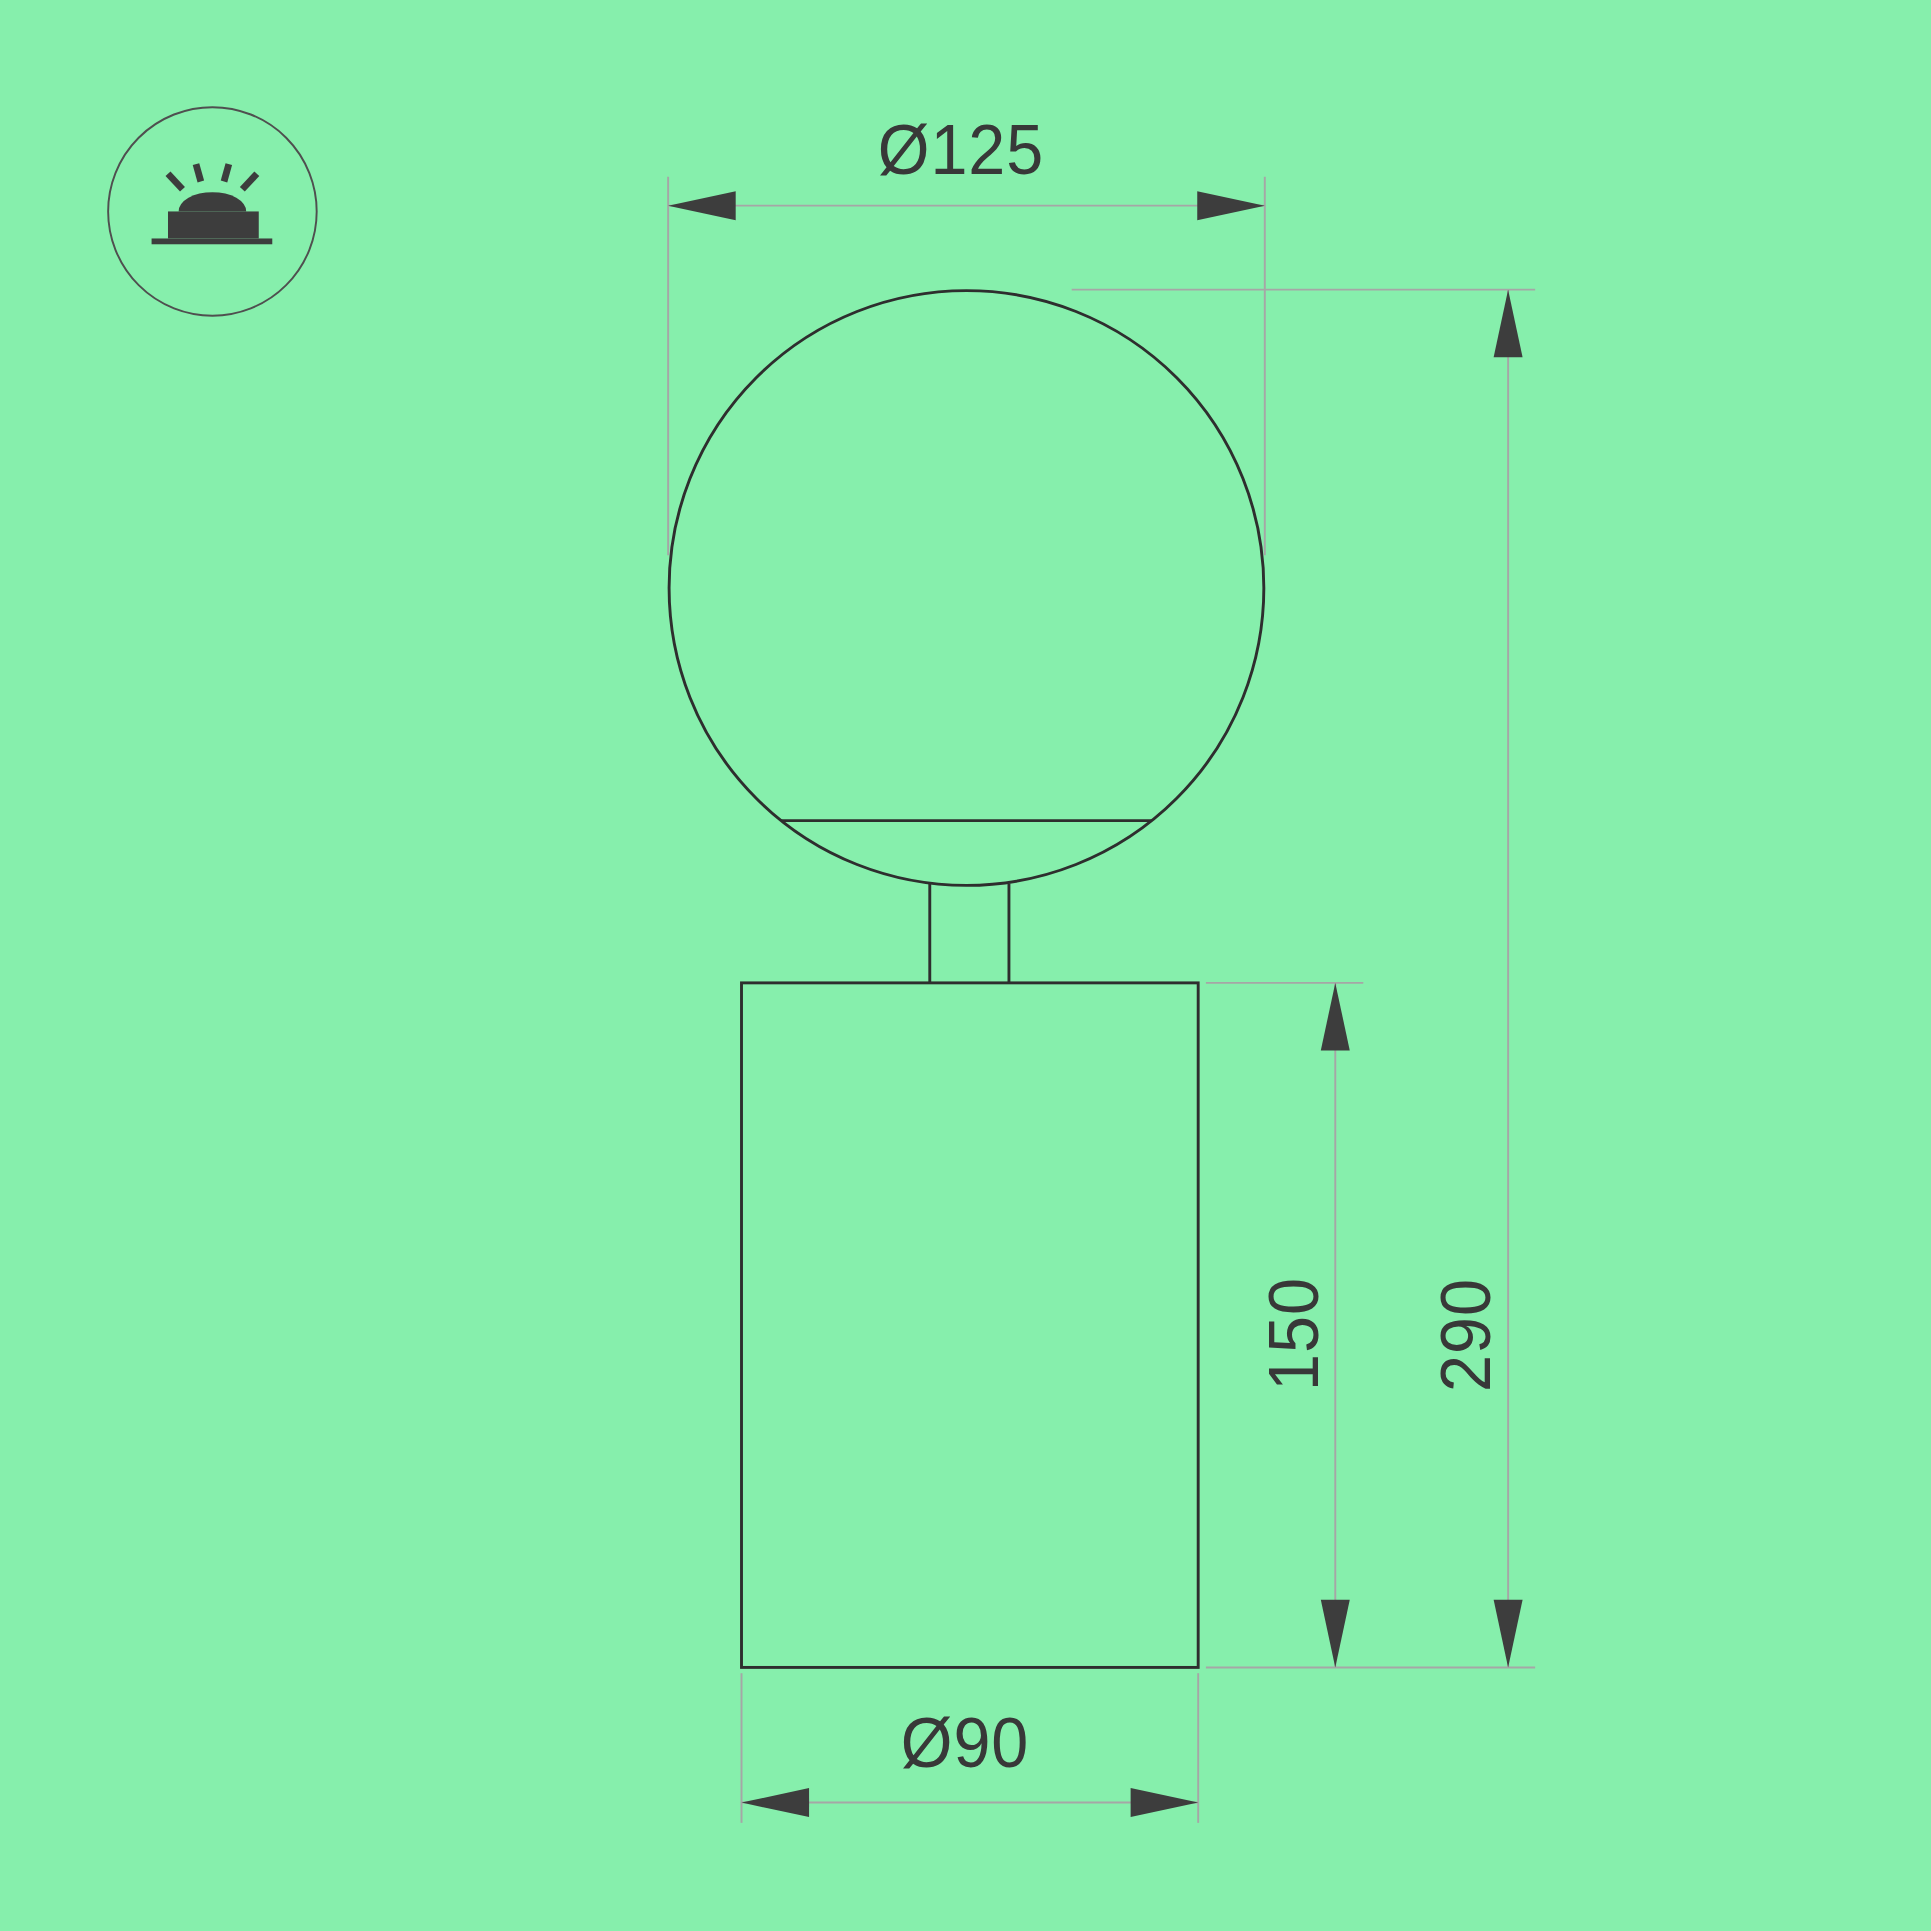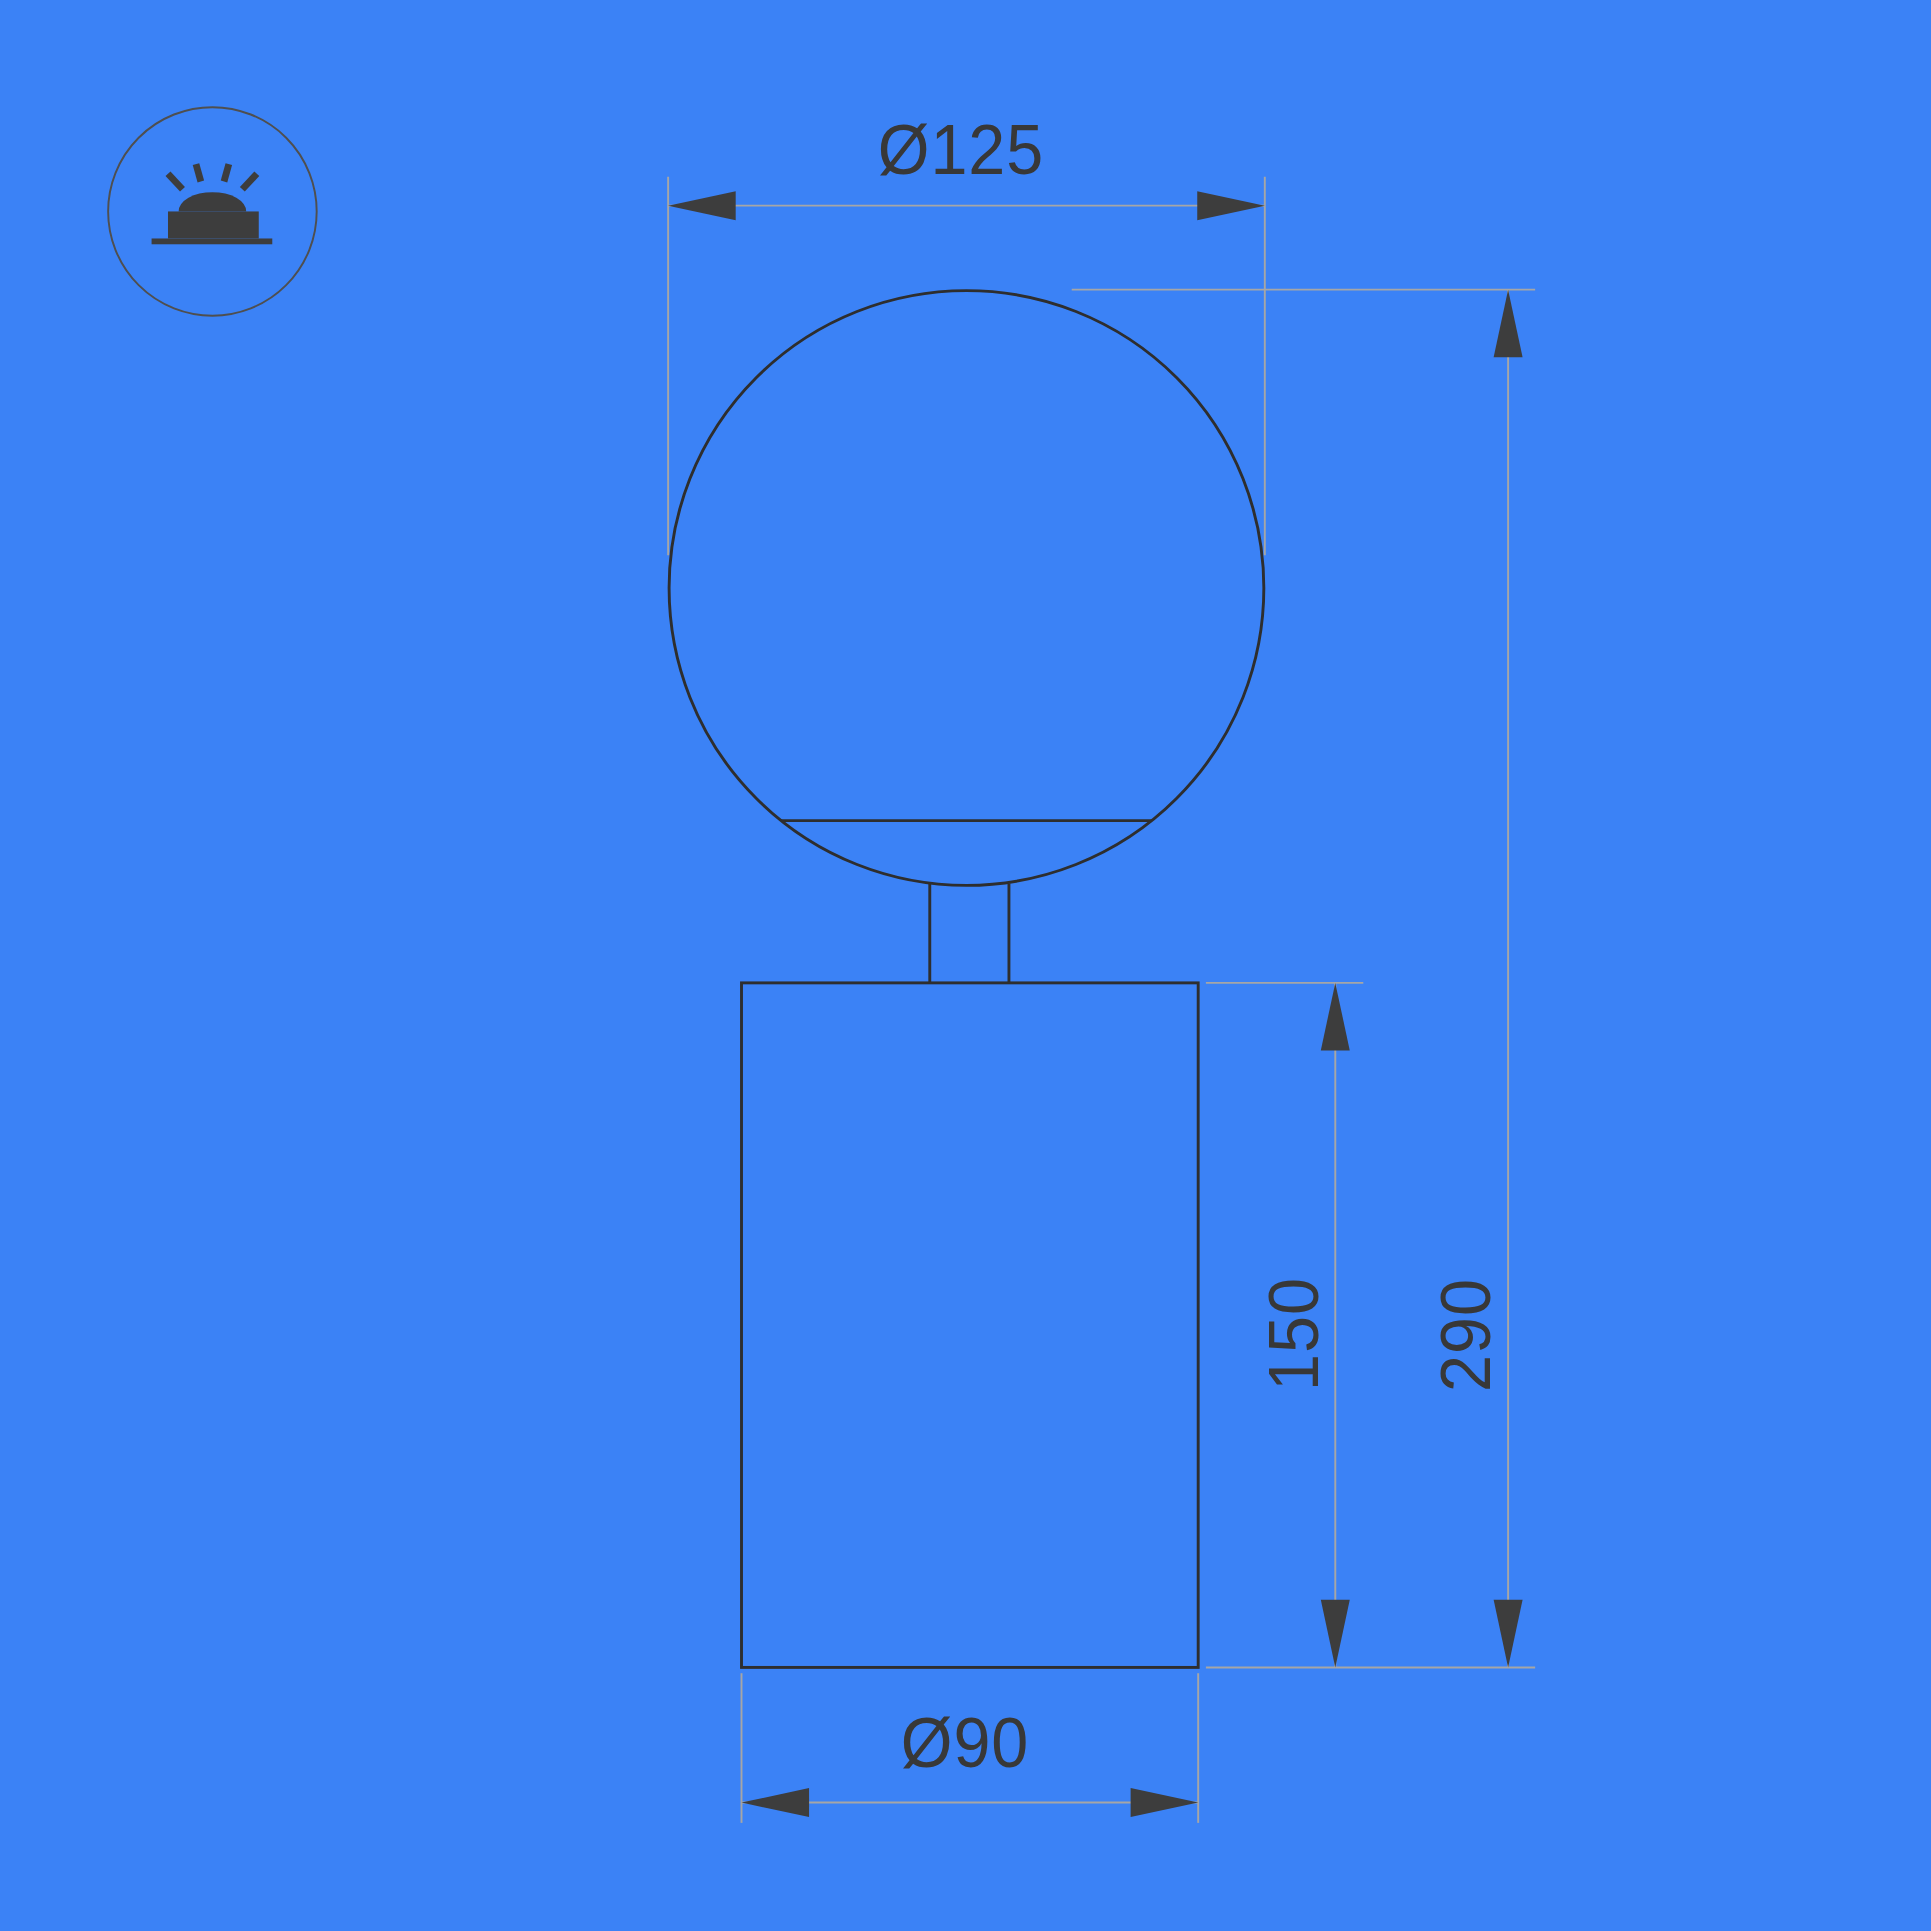--- a/index.html
+++ b/index.html
@@ -5,21 +5,21 @@
   html, body {
     margin: 0;
     padding: 0;
     background: #fcfcfc;
     font-family: "Liberation Sans", sans-serif;
   }
   .stage {
     position: relative;
     width: 1931px;
     height: 1931px;
-    background: #3b82f6;
+    background: #86efac;
     overflow: hidden;
   }
   .stage svg {
     position: absolute;
     left: 0;
     top: 0;
   }
   .dim-label {
     position: absolute;
     color: #383838;

